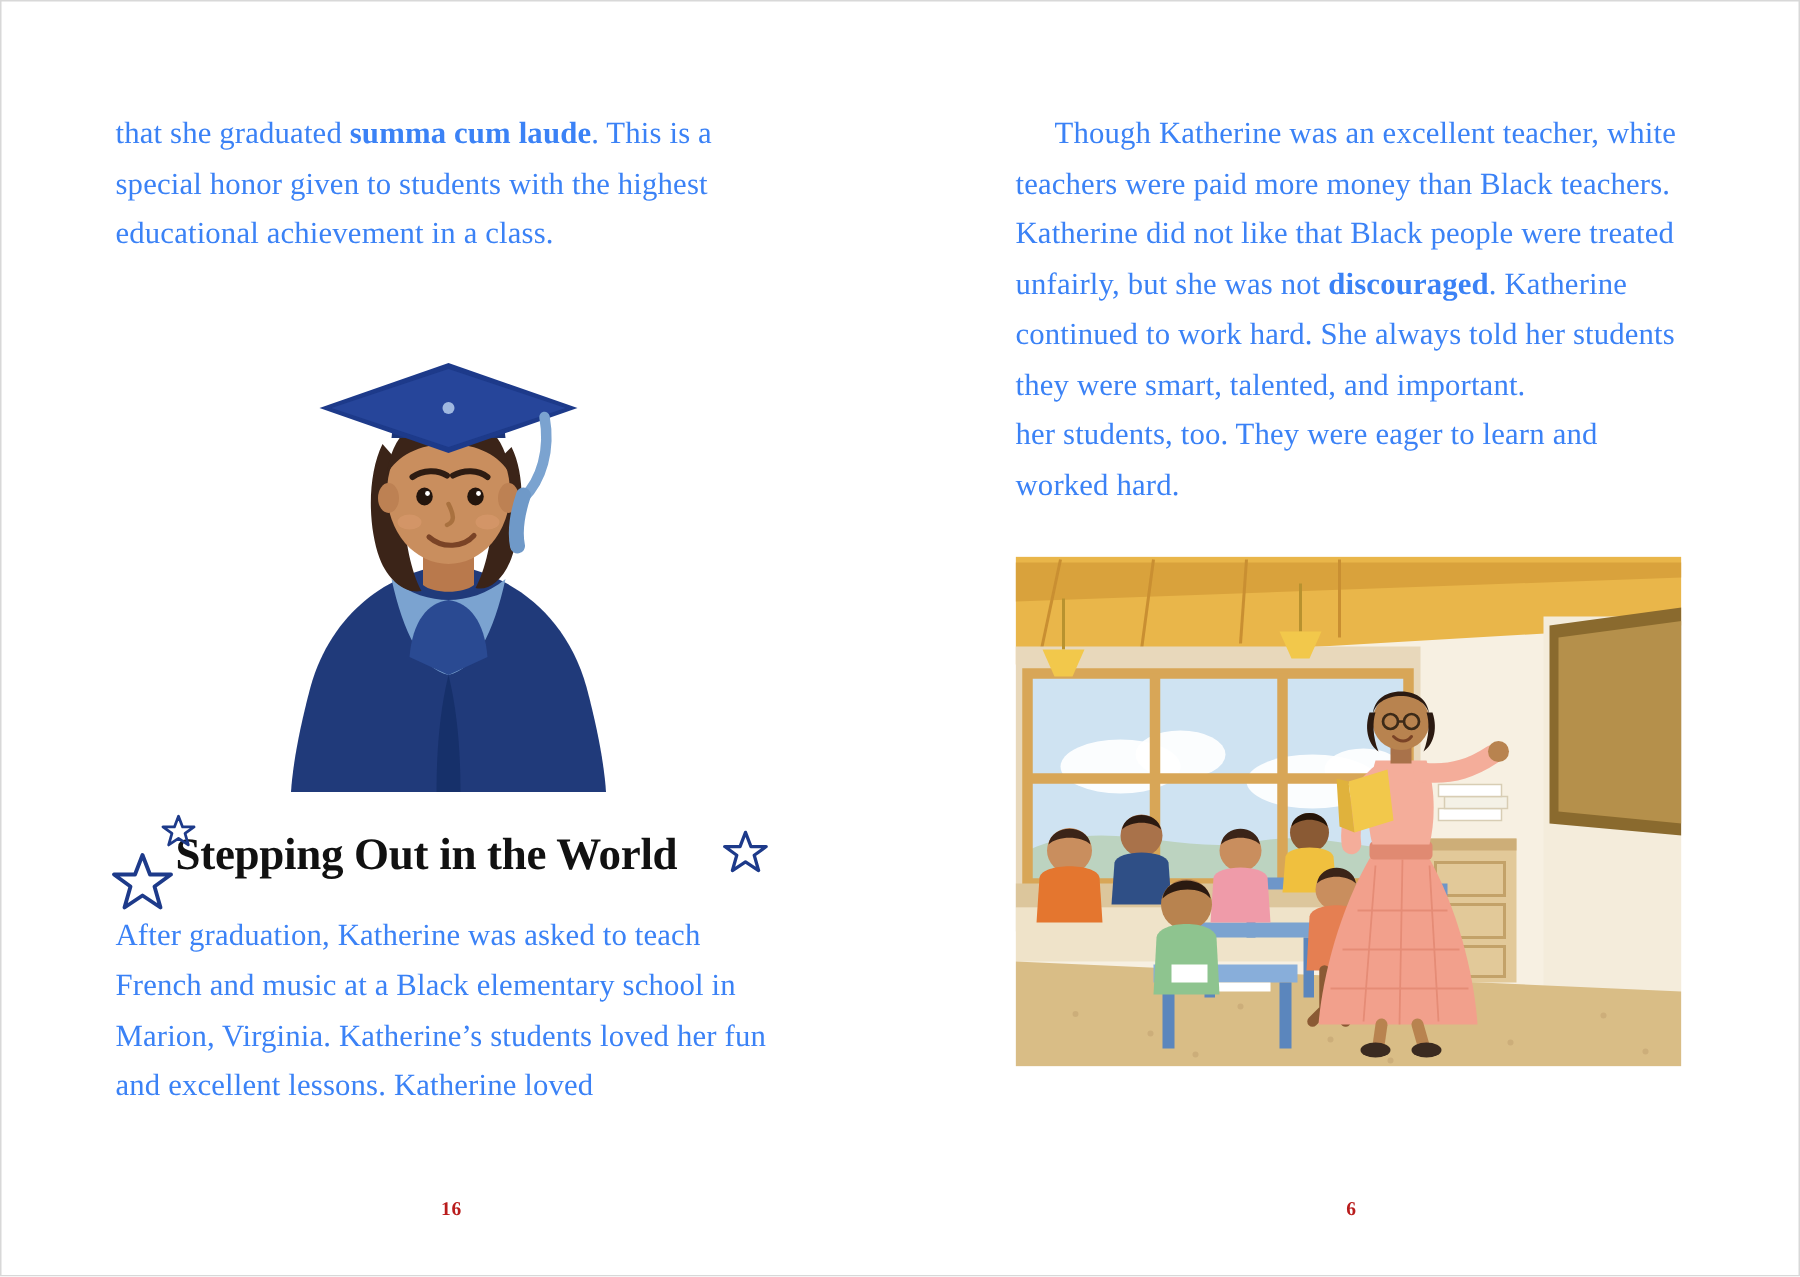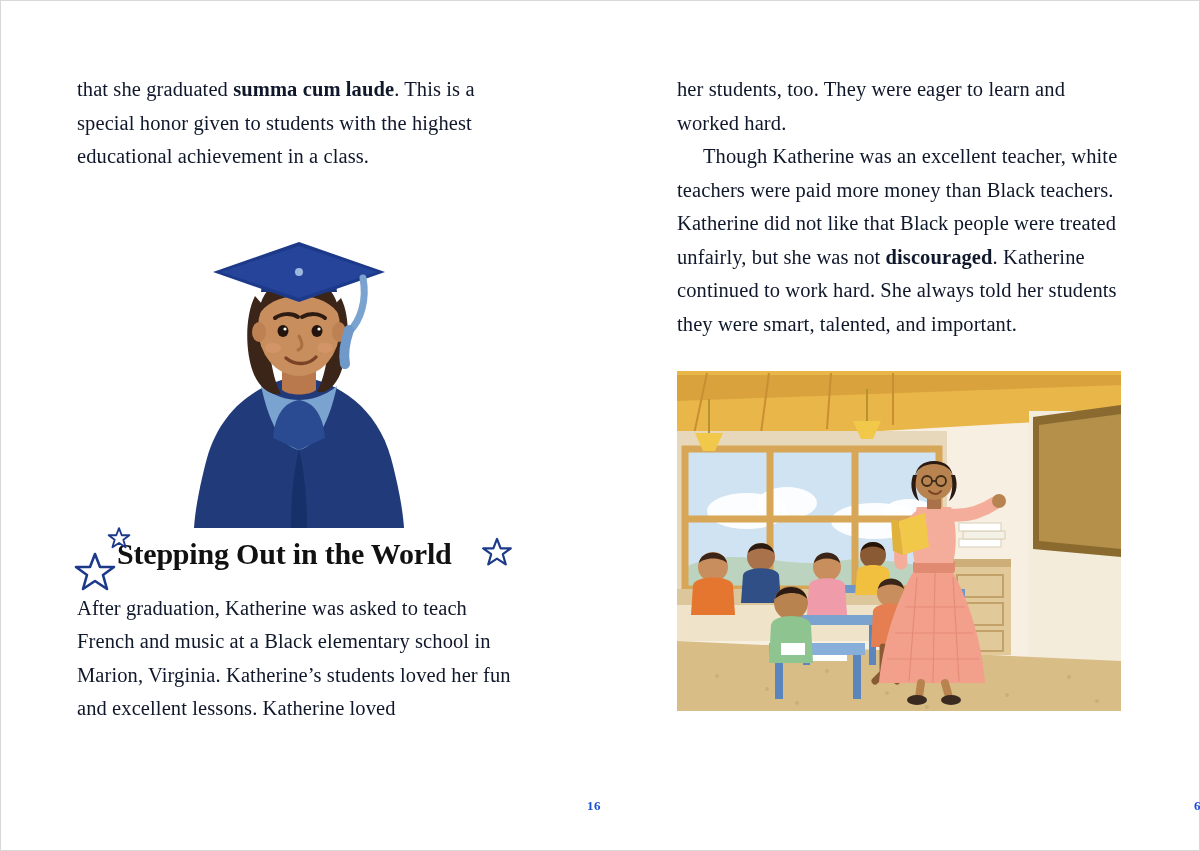--- a/index.html
+++ b/index.html
@@ -36,52 +36,52 @@
     top: 72px;
     width: 444px;
   }
   .page-left .col  { left: 76px; }
   .page-right .col { left: 76px; }
 
   p.body {
     margin: 0 0 0 0;
     font-size: 20.5px;
     line-height: 33.5px;
-    color: #0f172a;
+    color: #3b82f6;
     letter-spacing: 0.1px;
   }
   p.body + p.body { margin-top: 0; }
   p.indent { text-indent: 26px; }
   b { font-weight: bold; }
 
   
   .folio {
     position: absolute;
     bottom: 38px;
     width: 100%;
-    text-align: right;
+    text-align: center;
     font-size: 13px;
     font-weight: bold;
     letter-spacing: 0.5px;
-    color: #1d4ed8;
+    color: #b91c1c;
   }
 
   
   .grad-figure {
     position: relative;
     width: 444px;
     height: 330px;
     margin-top: 26px;
   }
   .grad-figure svg { display: block; margin: 0 auto; }
 
   
   .heading-wrap {
     position: relative;
-    margin-top: 4px;
+    margin-top: 20px;
     height: 58px;
   }
   h2.section-title {
     margin: 0;
     font-size: 30px;
     font-weight: bold;
     letter-spacing: -0.2px;
     line-height: 40px;
     padding-left: 40px;
     color: #111;
@@ -192,26 +192,26 @@
         <span>After graduation, Katherine was asked to teach French and music at a Black elementary school in Marion, Virginia. Katherine’s students loved her fun and excellent lessons. Katherine loved</span>
       </p>
 
     </div>
     <div class="folio">16</div>
   </div>
 
   <div class="page page-right">
     <div class="col">
 
+      <p class="body indent">
+        <span>Though Katherine was an excellent teacher, white teachers were paid more money than Black teachers. Katherine did not like that Black people were treated unfairly, but she was not </span><b>discouraged</b><span>. Katherine continued to work hard. She always told her students they were smart, talented, and important.</span>
+      </p>
+
       <p class="body">
         <span>her students, too. They were eager to learn and worked hard.</span>
-      </p>
-
-      <p class="body indent">
-        <span>Though Katherine was an excellent teacher, white teachers were paid more money than Black teachers. Katherine did not like that Black people were treated unfairly, but she was not </span><b>discouraged</b><span>. Katherine continued to work hard. She always told her students they were smart, talented, and important.</span>
       </p>
 
       <div class="class-figure">
         <svg width="444" height="340" viewBox="0 0 444 340" xmlns="http://www.w3.org/2000/svg">
 
           <rect x="0" y="0" width="444" height="340" fill="#f7f0e2"></rect>
 
           <path d="M0 0 L444 0 L444 46 L0 72 Z" fill="#e9b64a"></path>
           <path d="M0 4 L444 4 L444 14 L0 30 Z" fill="#d9a23c"></path>
           <g stroke="#c98f32" stroke-width="2">

